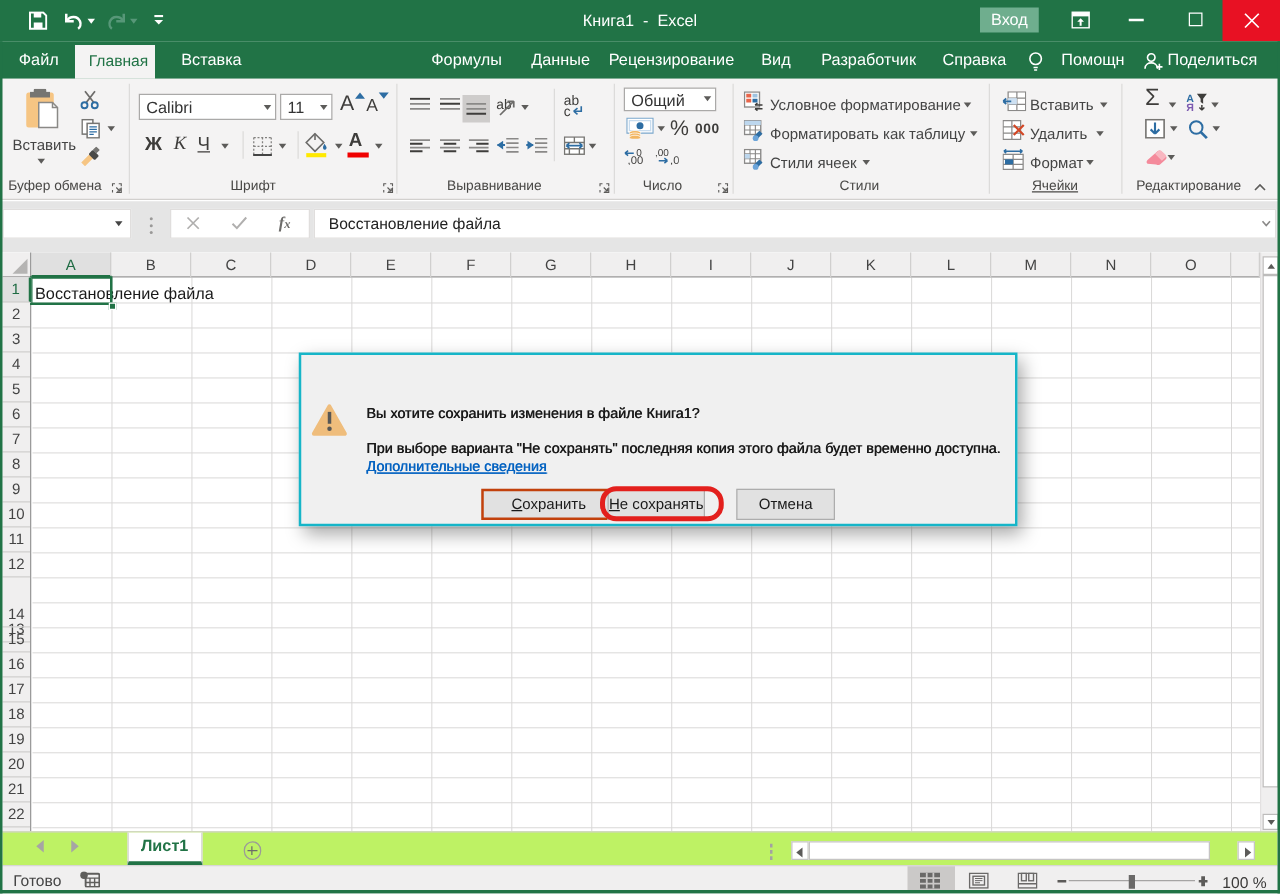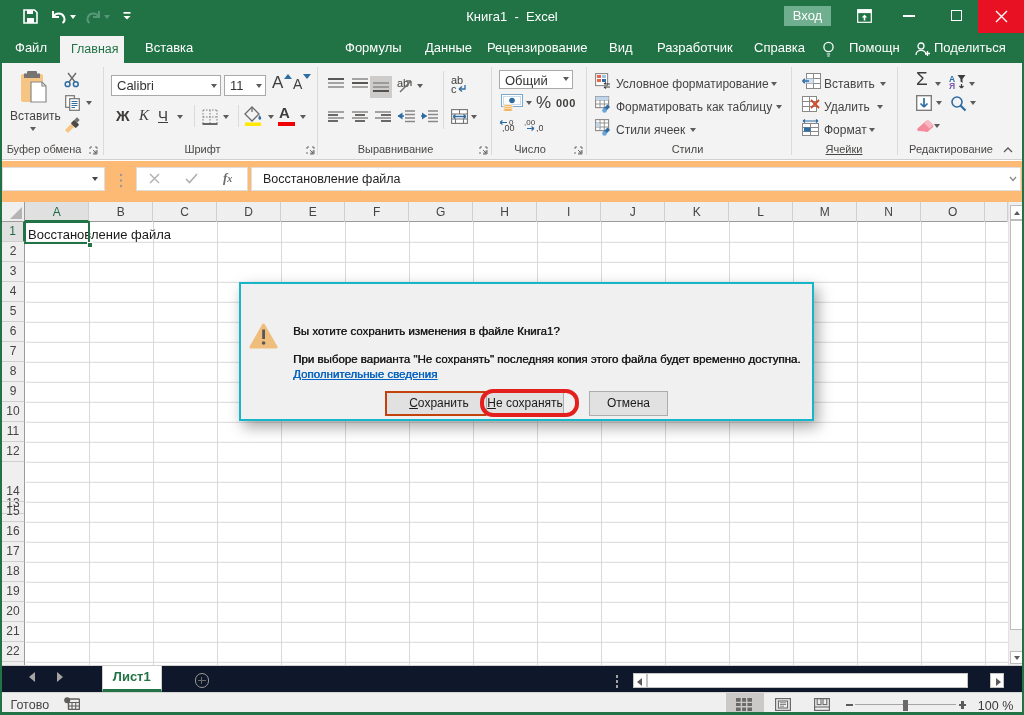--- a/index.html
+++ b/index.html
@@ -12,41 +12,41 @@
 #tabsrow { position:absolute; left:0; top:33px; width:1024px; height:30px; background:#217346; }
 .tab { position:absolute; top:0; height:30px; line-height:30px; color:#fff; font-size:13px; }
 
 #ribbon { position:absolute; left:0; top:63px; width:1024px; height:97px; background:#f4f3f3; border-bottom:1px solid #d2d0ce; }
 .gdiv { position:absolute; top:4px; height:88px; width:1px; background:#dcdbda; }
 .glabel { position:absolute; top:80px; height:14px; font-size:11px; color:#494846; text-align:center; white-space:nowrap; }
 .launch { position:absolute; top:83px; width:9px; height:9px; }
 .dd { position:absolute; width:0; height:0; border-left:3.5px solid transparent; border-right:3.5px solid transparent; border-top:4px solid #5c5b59; }
 .ribtxt { position:absolute; font-size:12px; color:#444; white-space:nowrap; }
 
-#fbar { position:absolute; left:0; top:161px; width:1024px; height:41px; background:#fdba74;text-align:right; }
+#fbar { position:absolute; left:0; top:161px; width:1024px; height:41px; background:#e5e5e5;text-align:right; }
 .wbox { position:absolute; background:#fff; border:1px solid #e3e1e1; }
 
 #sheet { position:absolute; left:0; top:202px; width:1024px; height:463px; background:#fff; }
 #colhdr { position:absolute; left:25px; top:0; width:983px; height:20px; background:#f0efef; border-bottom:1px solid #9b9b9b; }
 .chd { position:absolute; top:0; height:20px; line-height:20px; text-align:center; font-size:12px; color:#444; border-right:1px solid #d0cfce; box-sizing:border-box; }
 #rowhdr { position:absolute; left:2px; top:20px; width:23px; height:443px; background:#f0efef; border-right:1px solid #9b9b9b; }
 .rhd { position:absolute; left:0; width:22px; text-align:center; font-size:12px; color:#444; border-bottom:1px solid #d0cfce; box-sizing:border-box; }
 .chd.sel { background:#e0e0e0; color:#1e6b43; border-bottom:2px solid #217346; }
 .rhd.sel { background:#e0e0e0; color:#1e6b43; border-right:2px solid #217346; width:23px; z-index:2; }
 #cornerbox { position:absolute; left:2px; top:0; width:23px; height:20px; background:#f0efef; border-right:1px solid #9b9b9b; border-bottom:1px solid #9b9b9b; }
 #cornertri { position:absolute; right:2px; bottom:2px; width:0; height:0; border-left:12px solid transparent; border-bottom:12px solid #b5b4b3; }
 #grid { position:absolute; left:25.7px; top:20px; width:982.3px; height:443px;
   background-position: 0 0, 0 0.8px;
   background-image:
     repeating-linear-gradient(to right, transparent 0, transparent 63px, #d9d8d7 63px, #d9d8d7 64px),
     repeating-linear-gradient(to bottom, transparent 0, transparent 19px, #d9d8d7 19px, #d9d8d7 20px);
 }
 
 #vscroll { position:absolute; left:1008px; top:202px; width:14px; height:463px; background:#f0efef; border-left:1px solid #e3e1e1; }
-#hscrollrow { position:absolute; left:2px; top:665px; width:1020px; height:27px; background:#0f172a; border-top:1px solid #d2d0ce; }
+#hscrollrow { position:absolute; left:2px; top:665px; width:1020px; height:27px; background:#bef264; border-top:1px solid #d2d0ce; }
 #statusbar { position:absolute; left:2px; top:692px; width:1020px; height:20px; background:#f0efef; border-top:1px solid #d8d6d5; font-size:12px; color:#444; }
 #bottomstrip { position:absolute; left:0; top:712px; width:1024px; height:3px; background:#217346; }
 #rightstrip { position:absolute; right:0; top:33px; width:2px; height:682px; background:#217346; z-index:5; }
 #leftstrip { position:absolute; left:0; top:33px; width:2px; height:682px; background:#217346; z-index:5; }
 
 #dialog { position:absolute; left:239px; top:282px; width:575px; height:139px; background:#f0f0f0; border:2px solid #16b5c8; box-shadow:4px 6px 14px rgba(0,0,0,0.35); }
 #dlgtitle { position:absolute; left:0; top:0; width:100%; height:26px; background:#fff; }
 .dtx { position:absolute; font-size:11.5px; color:#1a1a1a; white-space:nowrap; text-shadow:0.4px 0 0 #1a1a1a; }
 .btn { position:absolute; top:107px; height:25px; background:#e1e1e1; border:1px solid #adadad; font-size:12px; color:#1a1a1a; text-align:center; line-height:23px; white-space:nowrap; }
 </style>

